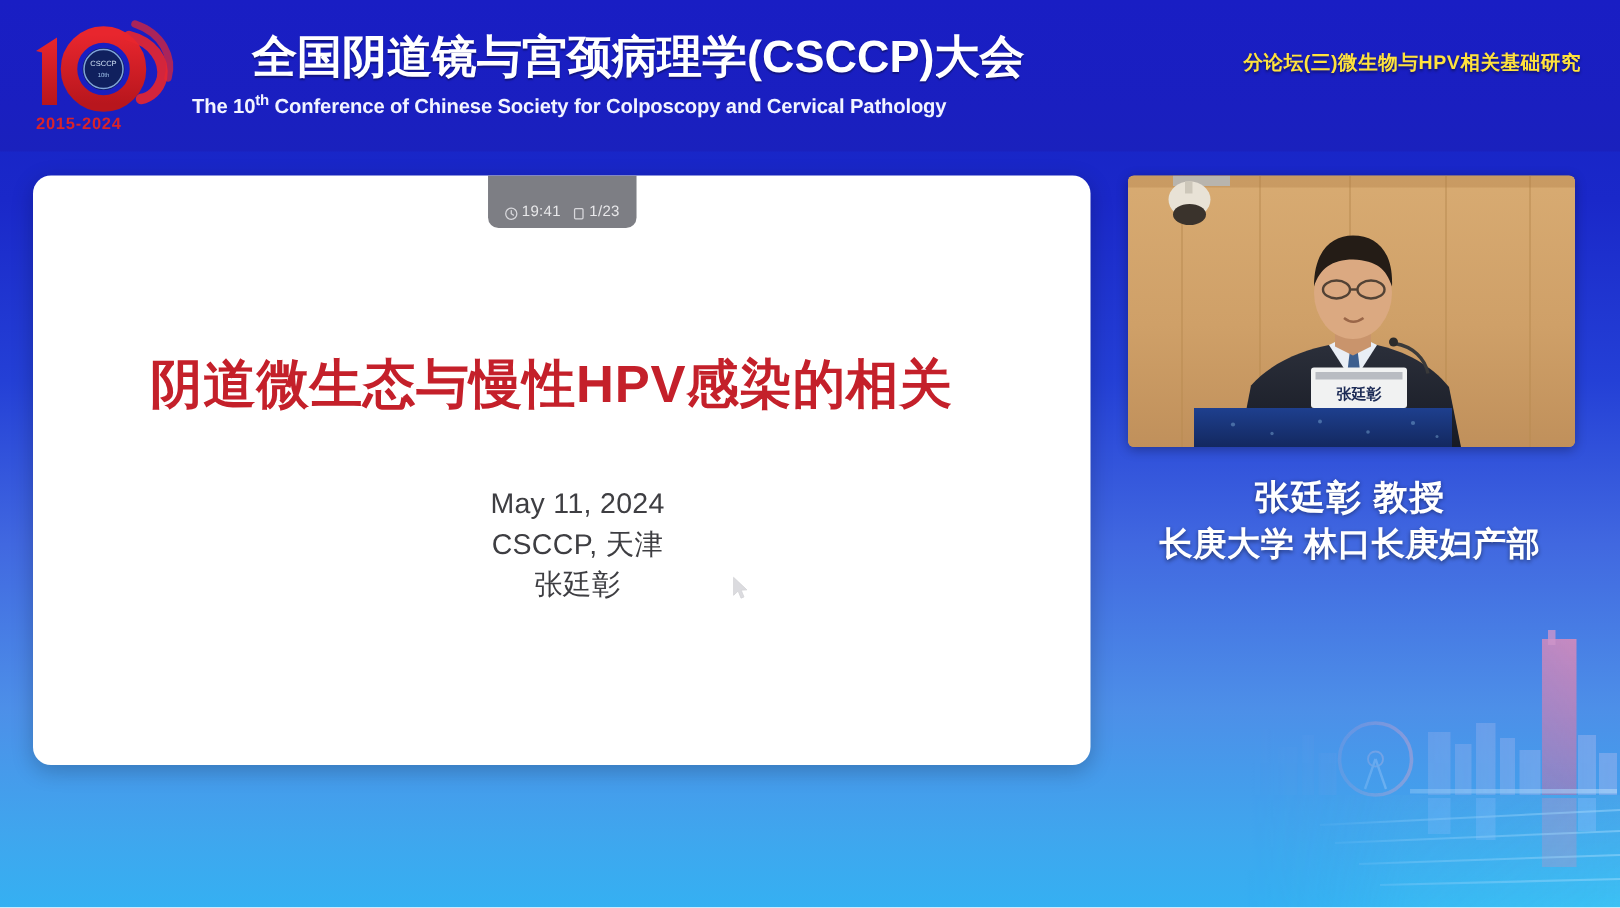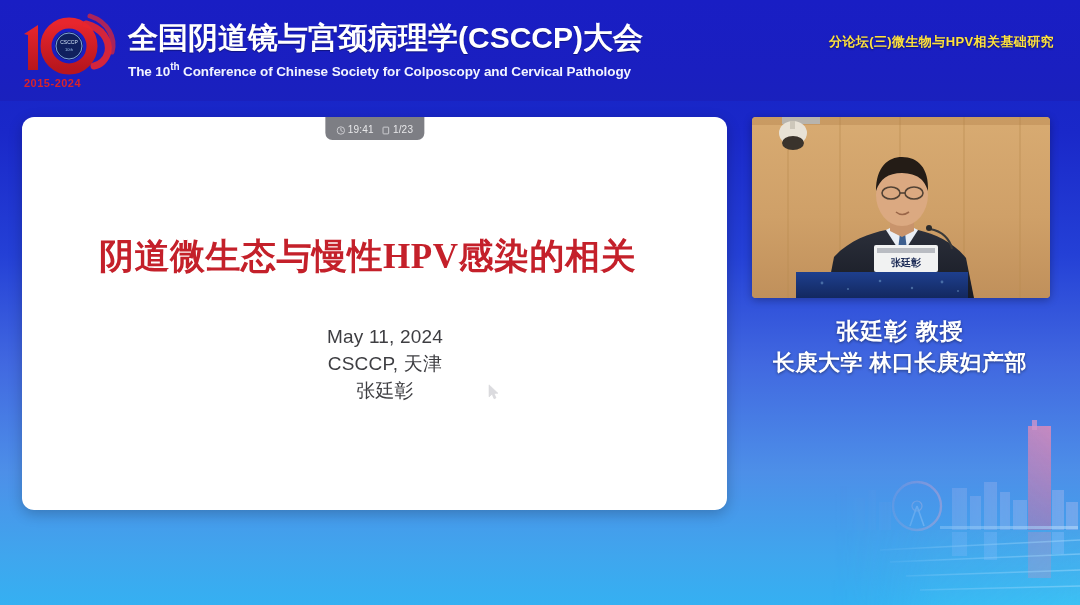--- a/index.html
+++ b/index.html
@@ -54,20 +54,21 @@
   }
   .titles { padding-top: 2px; }
   .title-cn {
     color: #ffffff;
     font-size: 30px;
     font-weight: bold;
     letter-spacing: 0px;
     line-height: 36px;
     text-shadow: 0 1px 1px rgba(0,0,0,.35);
     white-space: nowrap;
+    margin-left: 40px;
   }
   .title-en {
     color: #f2f4ff;
     font-size: 13.5px;
     font-weight: bold;
     letter-spacing: -0.1px;
     line-height: 20px;
     white-space: nowrap;
     margin-top: 1px;
   }
@@ -95,40 +96,39 @@
     z-index: 3;
   }
   .slide-badge {
     position: absolute;
     left: 50%; top: 0; transform: translateX(-50%);
     display: flex; align-items: center; gap: 7px;
     background: rgba(96,98,105,.82);
     color: #e8e8ea;
     font-size: 10px;
     line-height: 1;
-    padding: 8px 11px 5px;
+    padding: 20px 11px 5px;
     border-radius: 0 0 7px 7px;
     white-space: nowrap;
     letter-spacing: .2px;
     z-index: 4;
   }
   .badge-item { display: flex; align-items: center; gap: 3px; }
   .badge-icon { display: inline-block; width: 9px; height: 9px; opacity: .9; }
 
   .slide-title {
     position: absolute;
     left: 0; right: 14px; top: 118px;
     text-align: center;
     color: #c4202a;
     font-size: 35px;
     font-weight: bold;
     letter-spacing: .5px;
     line-height: 44px;
     white-space: nowrap;
-    font-family: Liberation Serif, serif;
   }
   .slide-sub {
     position: absolute;
     left: 0; right: 0; top: 206px;
     text-align: center;
     color: #3e3e42;
     margin-left: 21px;
   }
   .slide-sub div {
     font-size: 19px;

